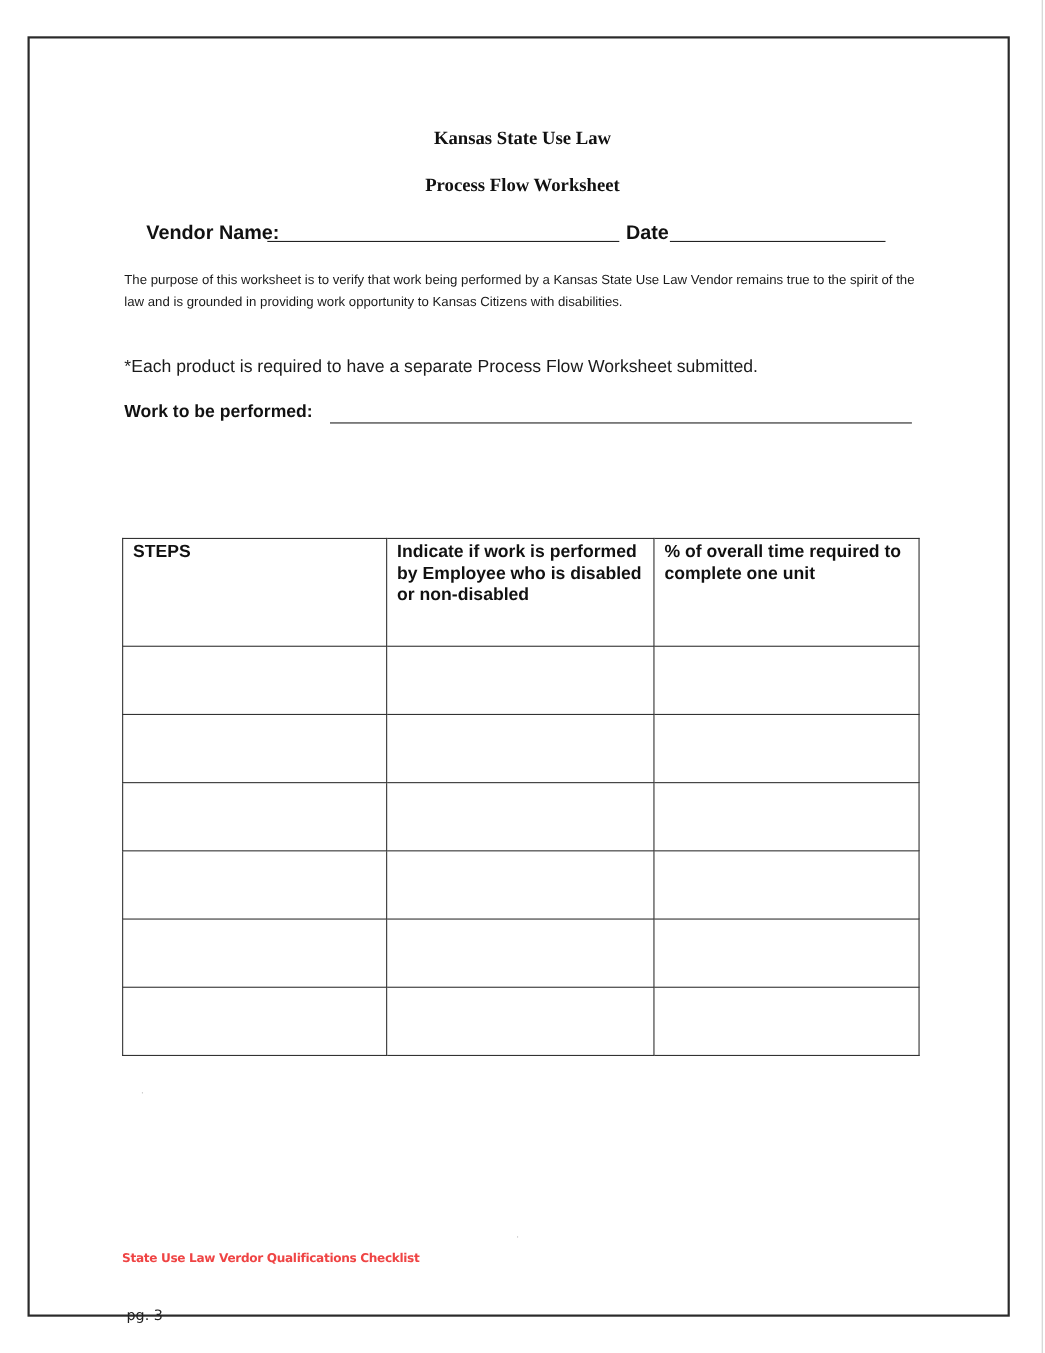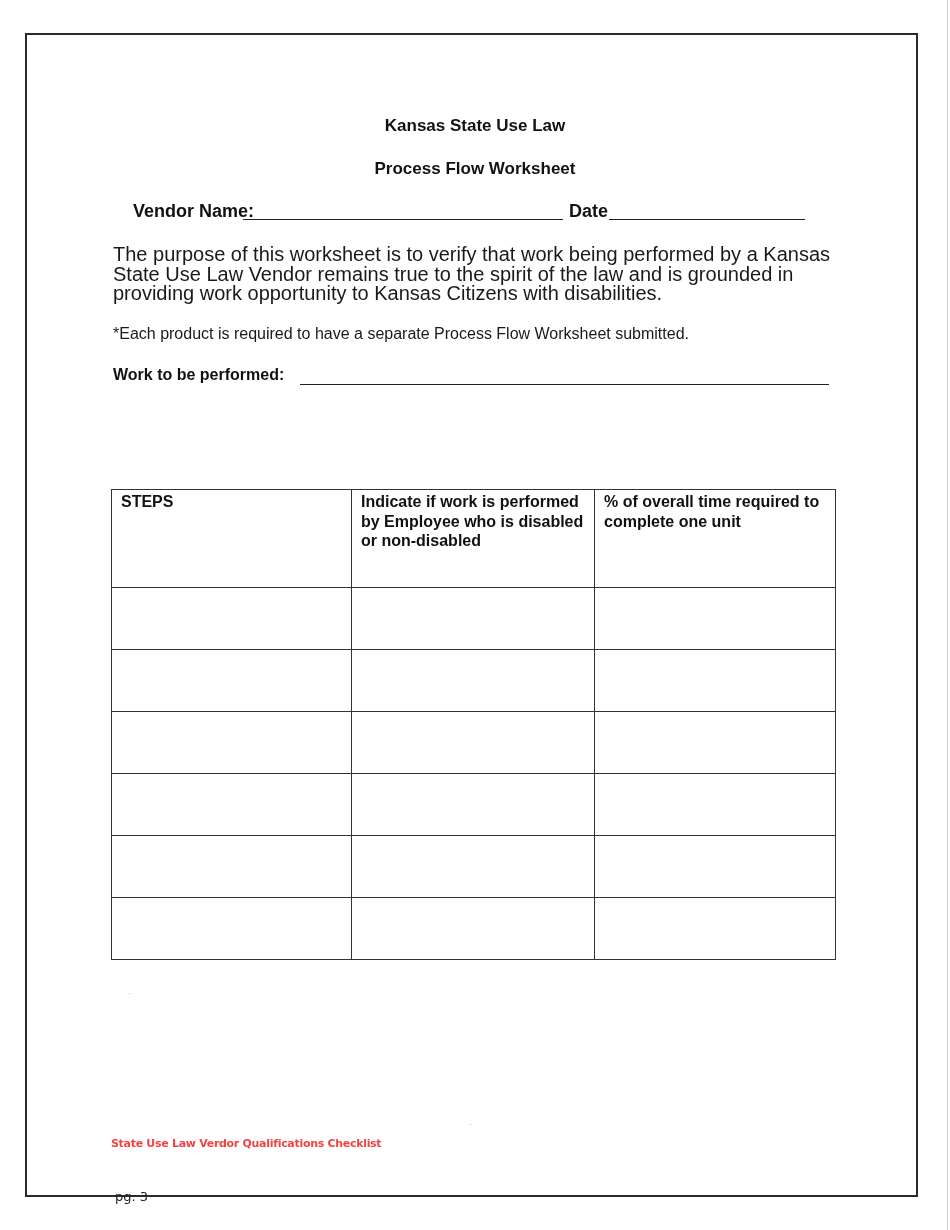--- a/index.html
+++ b/index.html
@@ -33,20 +33,21 @@
       box-sizing: border-box;
     }
     .title {
       position: absolute;
       left: 0;
       width: 950px;
       text-align: center;
       font-weight: bold;
       font-size: 17px;
       color: #111;
+      font-family: Liberation Serif, serif;
     }
     .title-1 { top: 116px; }
     .title-2 { top: 159px; }
 
     .vendor-row {
       position: absolute;
       left: 113px;
       top: 201px;
       font-size: 18px;
       font-weight: bold;
@@ -78,21 +79,21 @@
       width: 196px;
       height: 0;
       border-bottom: 1.5px solid #222;
     }
 
     .purpose {
       position: absolute;
       left: 113px;
       top: 245px;
       width: 730px;
-      font-size: 20px;
+      font-size: 12px;
       line-height: 19.5px;
       color: #1a1a1a;
     }
     .note {
       position: absolute;
       left: 113px;
       top: 325px;
       font-size: 16px;
       color: #1a1a1a;
       white-space: nowrap;

